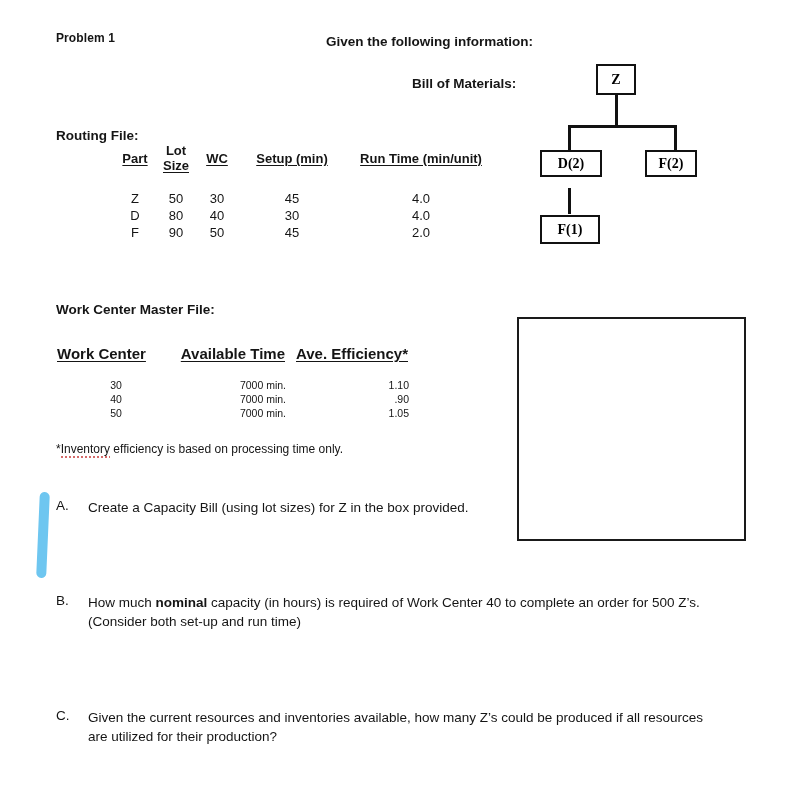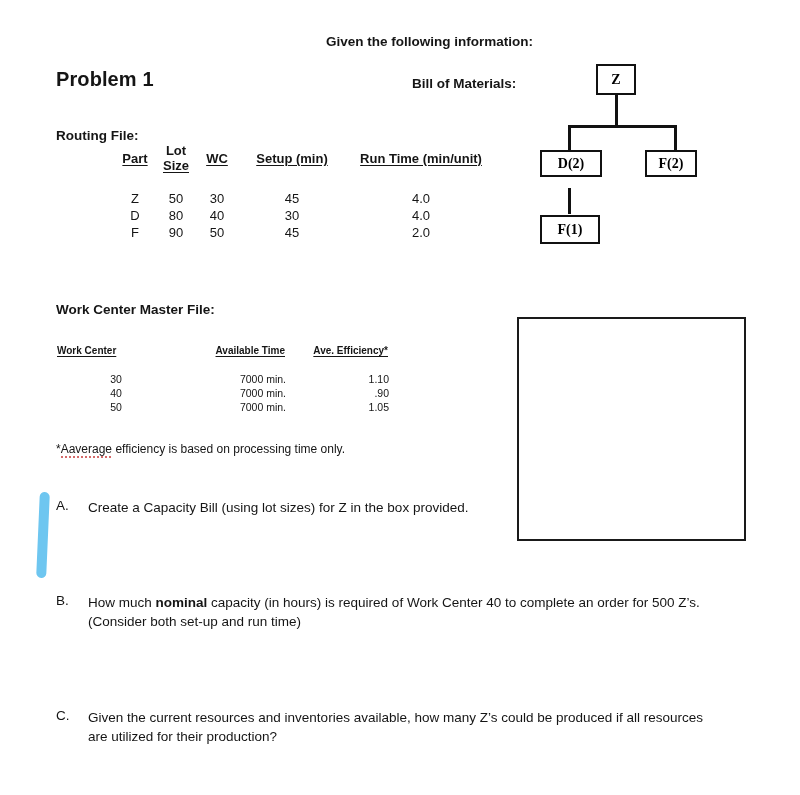--- a/index.html
+++ b/index.html
@@ -16,24 +16,23 @@
     position: relative;
     width: 800px;
     height: 795px;
     background: #ffffff;
     overflow: hidden;
   }
   .abs { position: absolute; }
 
   
   .h-title {
-    font-size: 20px;
+    font-size: 12px;
     font-weight: bold;
     letter-spacing: 0.1px;
-    margin-top: 37px;
   }
   .h-bold {
     font-size: 13.5px;
     font-weight: bold;
   }
   .plain {
     font-size: 13.5px;
     font-weight: normal;
   }
 
@@ -71,21 +70,21 @@
   .wc {
     border-collapse: collapse;
     font-size: 11px;
   }
   .wc th {
     font-weight: bold;
     text-decoration: underline;
     text-underline-offset: 2px;
     white-space: nowrap;
     padding-bottom: 2px;
-    font-size: 10px;
+    font-size: 15px;
   }
   .wc th.c-wc     { text-align: left;  width: 118px; }
   .wc th.c-time   { text-align: right; width: 108px; }
   .wc th.c-eff    { text-align: right; width: 92px; padding-left: 10px; }
   .wc td          { font-size: 10.5px; padding: 1px 0; }
   .wc td.c-wc     { text-align: center; padding-left: 0; width: 118px; }
   .wc td.c-time   { text-align: right;  width: 108px; }
   .wc td.c-eff    { text-align: right;  width: 92px; padding-left: 10px; }
   .wc .rowgap td  { height: 14px; padding: 0; }
 
@@ -229,21 +228,21 @@
       </tr>
       <tr>
         <td class="c-wc">50</td>
         <td class="c-time">7000 min.</td>
         <td class="c-eff">1.05</td>
       </tr>
     </tbody>
   </table>
 
   <div class="abs footnote" style="left:56px; top:442px; white-space:nowrap;">
-    <span>*</span><span class="misspelled">Aaverage</span><span> efficiency is based on processing time only.</span>
+    <span>*</span><span class="misspelled">Inventory</span><span> efficiency is based on processing time only.</span>
   </div>
 
   <div class="abs" style="left:516px; top:60px; width:240px; height:190px;">
 
     <div class="bom-box abs" style="left:80px; top:4px; width:40px; height:31px;">Z</div>
 
     <div class="bom-line abs" style="left:99px; top:35px; width:2.5px; height:31px;"></div>
 
     <div class="bom-line abs" style="left:52px; top:65px; width:108px; height:2.5px;"></div>
 

